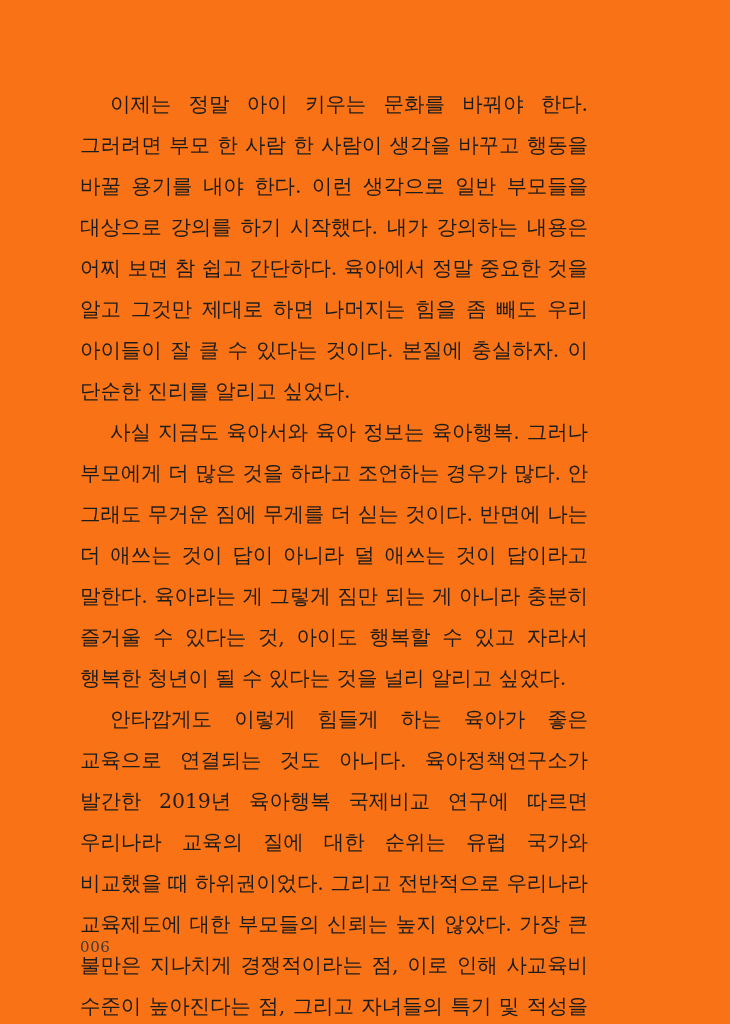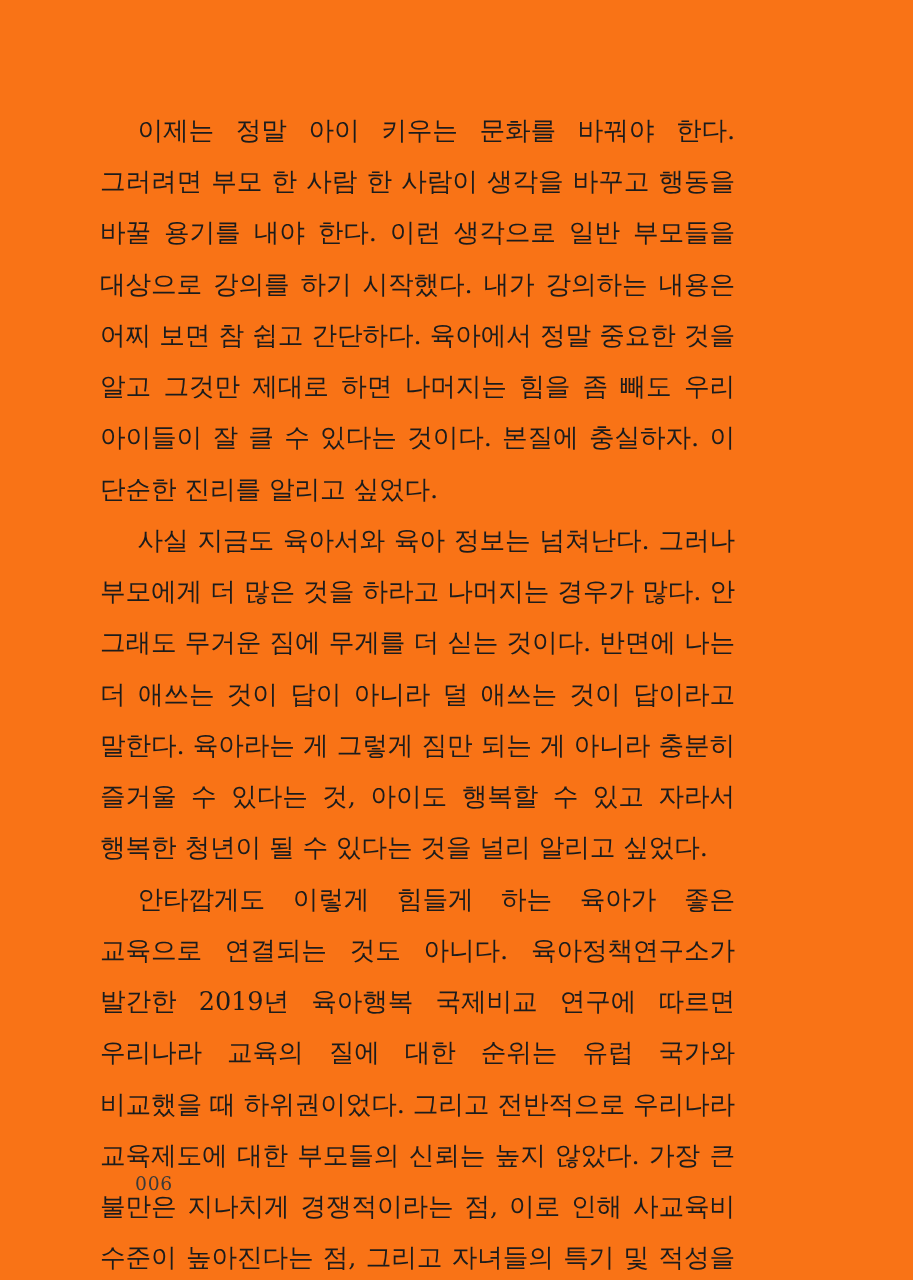--- a/index.html
+++ b/index.html
@@ -51,29 +51,28 @@
     top: 938px;
     font-family: "DejaVu Serif", "Liberation Serif", serif;
     font-size: 15px;
     line-height: 18px;
     letter-spacing: 0.6px;
     color: #3a3a3a;
     font-variant-numeric: oldstyle-nums;
     -moz-font-feature-settings: "onum";
     -webkit-font-feature-settings: "onum";
     font-feature-settings: "onum";
-    margin-left: 28px;
   }
 </style>
 </head>
 <body>
 
 <div class="page">
 
   <div class="text-column">
     <p class="paragraph">이제는 정말 아이 키우는 문화를 바꿔야 한다. 그러려면 부모 한 사람 한 사람이 생각을 바꾸고 행동을 바꿀 용기를 내야 한다. 이런 생각으로 일반 부모들을 대상으로 강의를 하기 시작했다. 내가 강의하는 내용은 어찌 보면 참 쉽고 간단하다. 육아에서 정말 중요한 것을 알고 그것만 제대로 하면 나머지는 힘을 좀 빼도 우리 아이들이 잘 클 수 있다는 것이다. 본질에 충실하자. 이 단순한 진리를 알리고 싶었다.</p>
-    <p class="paragraph">사실 지금도 육아서와 육아 정보는 넘쳐난다. 그러나 부모에게 더 많은 것을 하라고 나머지는 경우가 많다. 안 그래도 무거운 짐에 무게를 더 싣는 것이다. 반면에 나는 더 애쓰는 것이 답이 아니라 덜 애쓰는 것이 답이라고 말한다. 육아라는 게 그렇게 짐만 되는 게 아니라 충분히 즐거울 수 있다는 것, 아이도 행복할 수 있고 자라서 행복한 청년이 될 수 있다는 것을 널리 알리고 싶었다.</p>
+    <p class="paragraph">사실 지금도 육아서와 육아 정보는 육아행복. 그러나 부모에게 더 많은 것을 하라고 조언하는 경우가 많다. 안 그래도 무거운 짐에 무게를 더 싣는 것이다. 반면에 나는 더 애쓰는 것이 답이 아니라 덜 애쓰는 것이 답이라고 말한다. 육아라는 게 그렇게 짐만 되는 게 아니라 충분히 즐거울 수 있다는 것, 아이도 행복할 수 있고 자라서 행복한 청년이 될 수 있다는 것을 널리 알리고 싶었다.</p>
     <p class="paragraph">안타깝게도 이렇게 힘들게 하는 육아가 좋은 교육으로 연결되는 것도 아니다. 육아정책연구소가 발간한 2019년 육아행복 국제비교 연구에 따르면 우리나라 교육의 질에 대한 순위는 유럽 국가와 비교했을 때 하위권이었다. 그리고 전반적으로 우리나라 교육제도에 대한 부모들의 신뢰는 높지 않았다. 가장 큰 불만은 지나치게 경쟁적이라는 점, 이로 인해 사교육비 수준이 높아진다는 점, 그리고 자녀들의 특기 및 적성을 잘 살려주지 못할 것이라는 점이었다. 저자들은</p>
   </div>
 
   <div class="folio">006</div>
 
 </div>
 
 </body></html>

